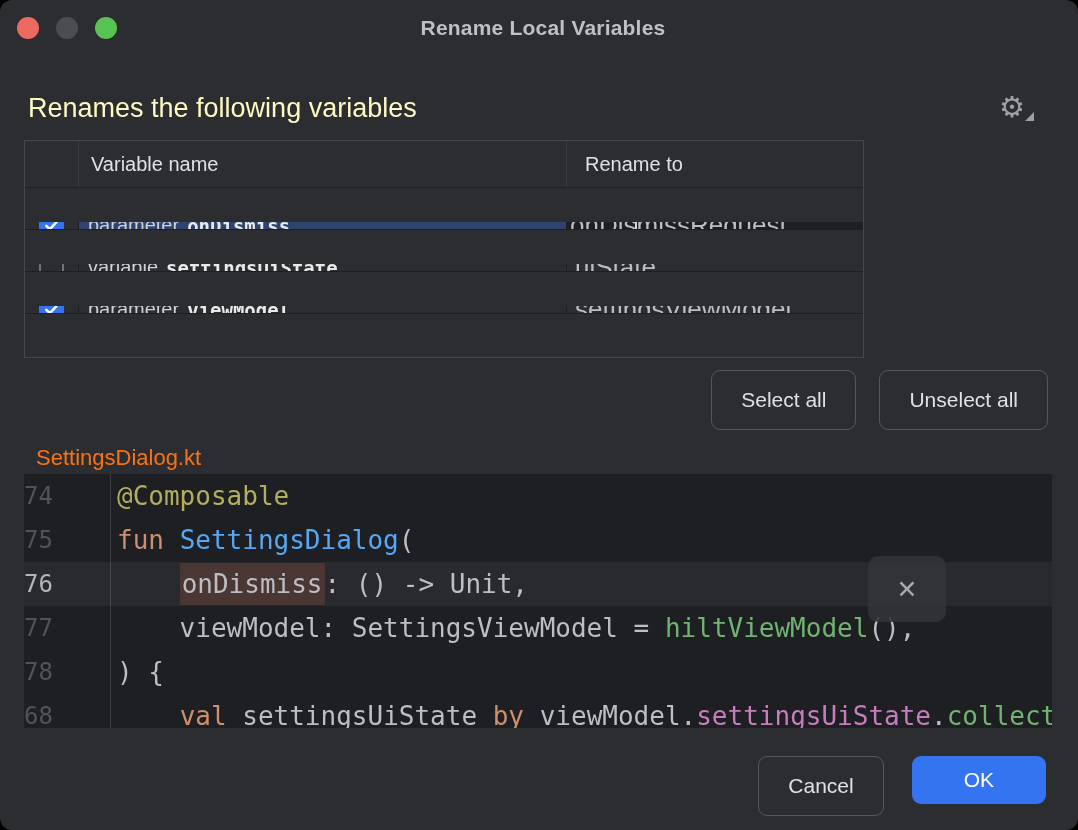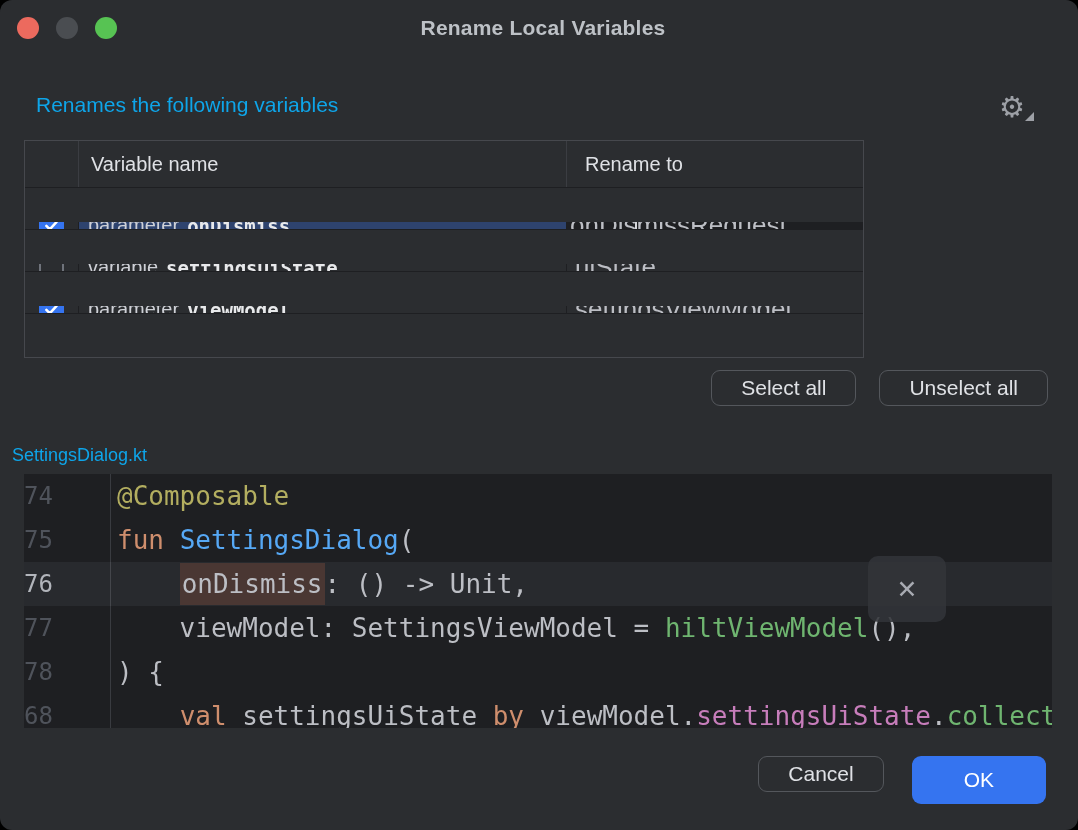--- a/index.html
+++ b/index.html
@@ -18,21 +18,21 @@
     display:flex; align-items:center; justify-content:center;
   }
   .title { font-size:21px; font-weight:bold; color:#bdc1c6; letter-spacing:.2px;padding-left:8px; }
   .lights { position:absolute; left:17px; top:17px; display:flex; gap:17px; }
   .light { width:22px; height:22px; border-radius:50%; }
   .light.close { background:#ec6a5e; }
   .light.minimize { background:#4a4d51; }
   .light.zoom { background:#57c353; }
 
   
-  .hdr-label { position:absolute; left:36px; top:93px; font-size:21px; color:#0ea5e9; }
+  .hdr-label { position:absolute; left:28px; top:93px; font-size:27px; color:#fef9c3; }
   .gear-btn { position:absolute; left:999px; top:88px; width:40px; height:38px; cursor:pointer; }
   .gear-glyph { font-size:29px; color:#9da0a6; line-height:38px; }
   .gear-caret { position:absolute; left:26px; top:24px; width:0; height:0;
     border-left:9px solid transparent; border-bottom:9px solid #9da0a6; }
 
   
   .table {
     position:absolute; left:24px; top:140px; width:840px; height:218px;
     border:1px solid #46484d; background:#2b2d30;
   }
@@ -55,27 +55,27 @@
   .checkbox { width:25px; height:25px; border-radius:6px; display:flex;
     align-items:center; justify-content:center; cursor:pointer; }
   .checkbox.checked { background:#3574f0; }
   .checkbox.unchecked { border:2px solid #6f737b; background:transparent; }
   .edit-text { display:flex; align-items:center; white-space:pre; }
   .caret { width:2px; height:27px; background:#d6d8dc; margin:0 -1px; }
 
   
   .sel-row { position:absolute; top:370px; right:30px; display:flex; gap:23px; }
   .btn-ghost {
-    height:36px; padding:0 29px; border:1px solid #54575c; border-radius:9px;
+    height:60px; padding:0 29px; border:1px solid #54575c; border-radius:9px;
     background:transparent; color:#dfe1e5; font-size:21px;
     font-family:"Liberation Sans", sans-serif; display:flex; align-items:center; cursor:pointer;
   }
 
   
-  .file-label { position:absolute; left:12px; top:445px; font-size:18px; color:#0ea5e9; }
+  .file-label { position:absolute; left:36px; top:445px; font-size:22px; color:#f97316; }
   .code {
     position:absolute; left:24px; top:474px; width:1028px; height:254px;
     background:#1e1f22; overflow:hidden;
   }
   .code-line { position:relative; display:flex; height:44px; align-items:center; }
   .code-line.current { background:#282a2e; }
   .gutter { width:86px; flex:0 0 86px; padding-right:16px;
     font-family:"DejaVu Sans Mono", monospace; font-size:24px; color:#4f535b; }
   .code-line.current .gutter { color:#b2b5bb; }
   .code-text { border-left:1px solid #393b40; padding-left:6px; height:44px;

